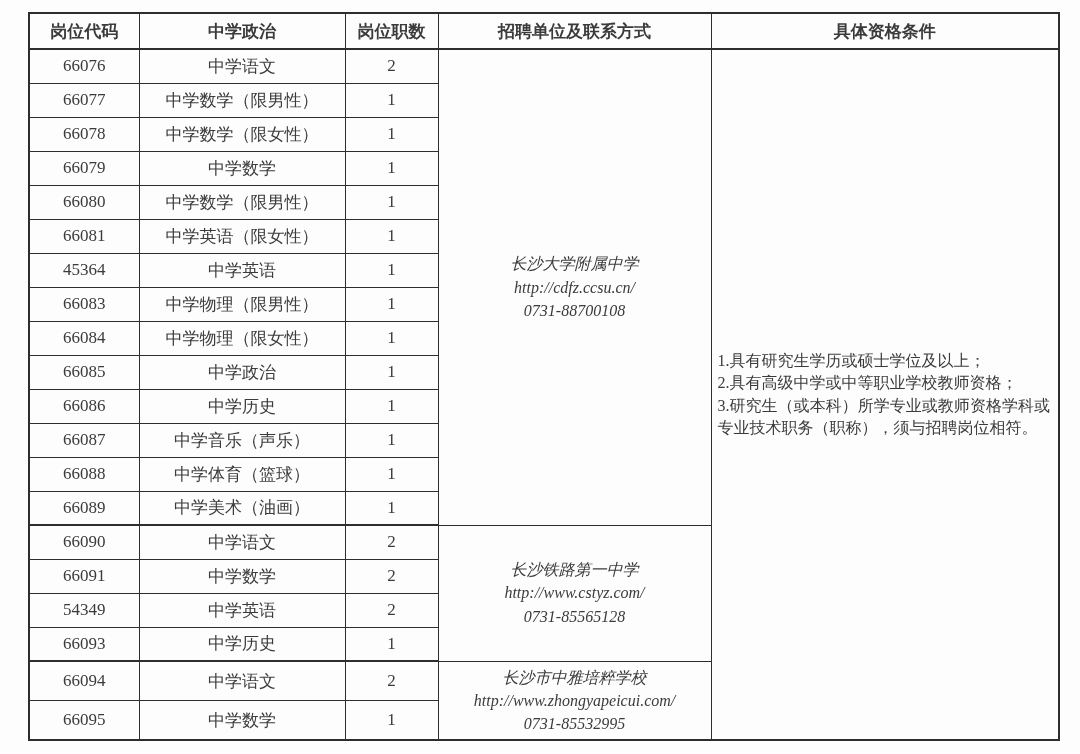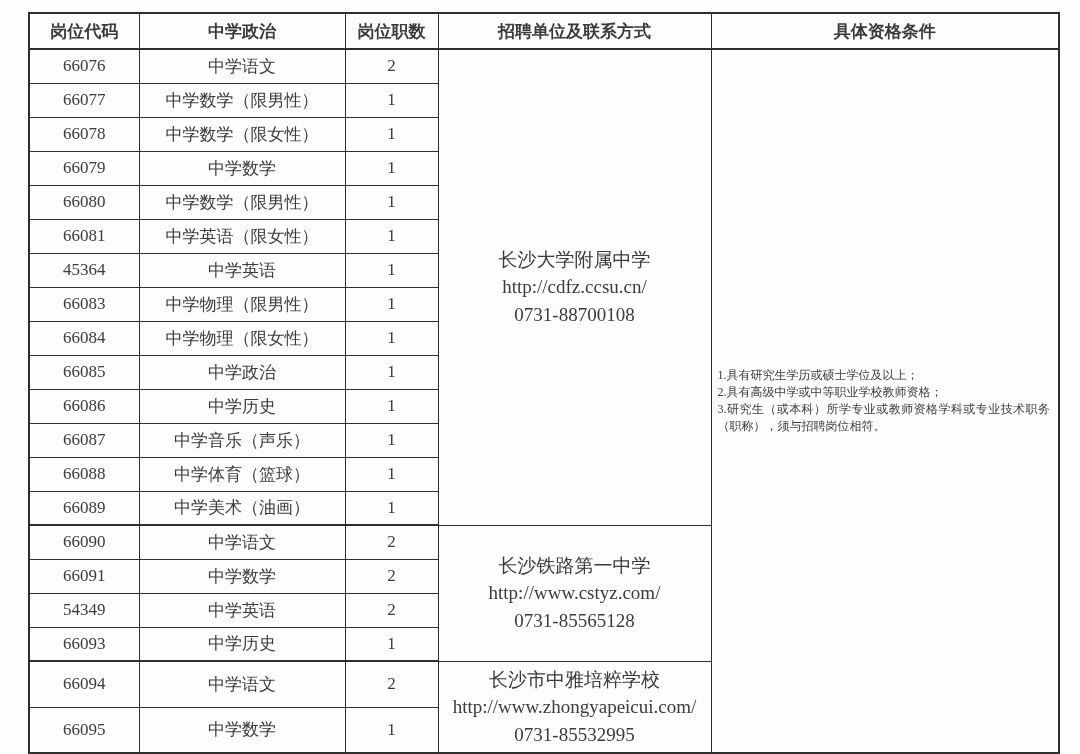--- a/index.html
+++ b/index.html
@@ -38,27 +38,28 @@
     font-family: "Liberation Sans", "DejaVu Sans", sans-serif;
     font-weight: bold;
     font-size: 17px;
     height: 36px;
     border-bottom-width: 2px;
   }
   .recruit tbody td { height: 34px; }
   tr.tall td { height: 39px; margin-left: 21px; }
   tr.group-end td { border-bottom-width: 2px; text-align: center; }
   td.unit {
-    font-size: 19px;
+    font-size: 16px;
     line-height: 1.45;
     padding: 4px 2px;
+    font-style: italic;
   }
   td.qual {
     text-align: left;
-    font-size: 12px;
+    font-size: 16px;
     line-height: 1.4;
     padding: 6px 8px 6px 6px;
   }
   td.qual .qline { text-align: justify; text-justify: inter-ideograph; }
 </style>
 </head>
 <body>
 
 <div class="page">
   <table class="recruit">

